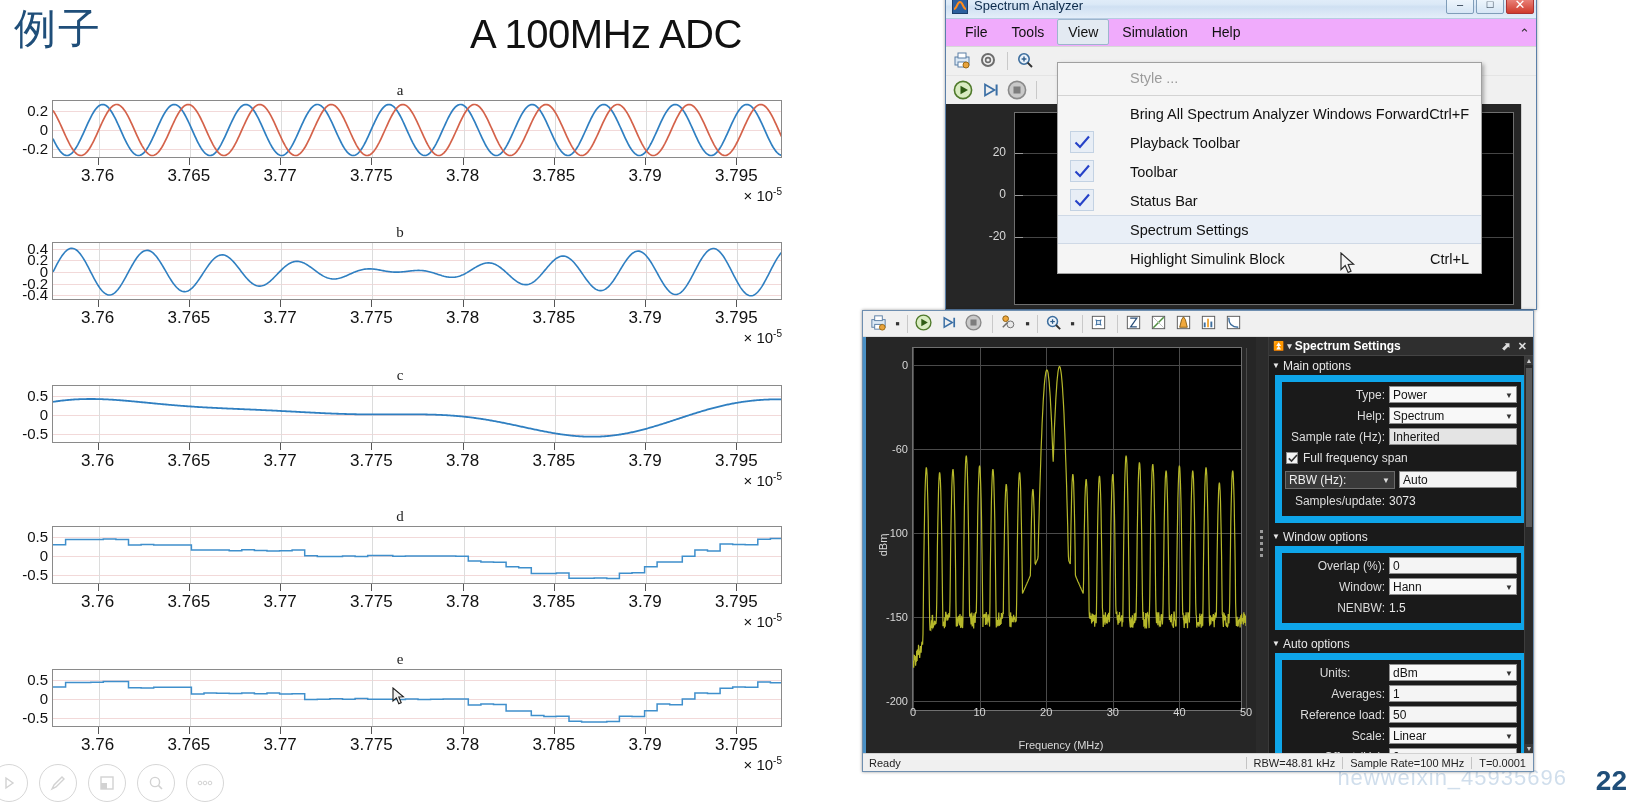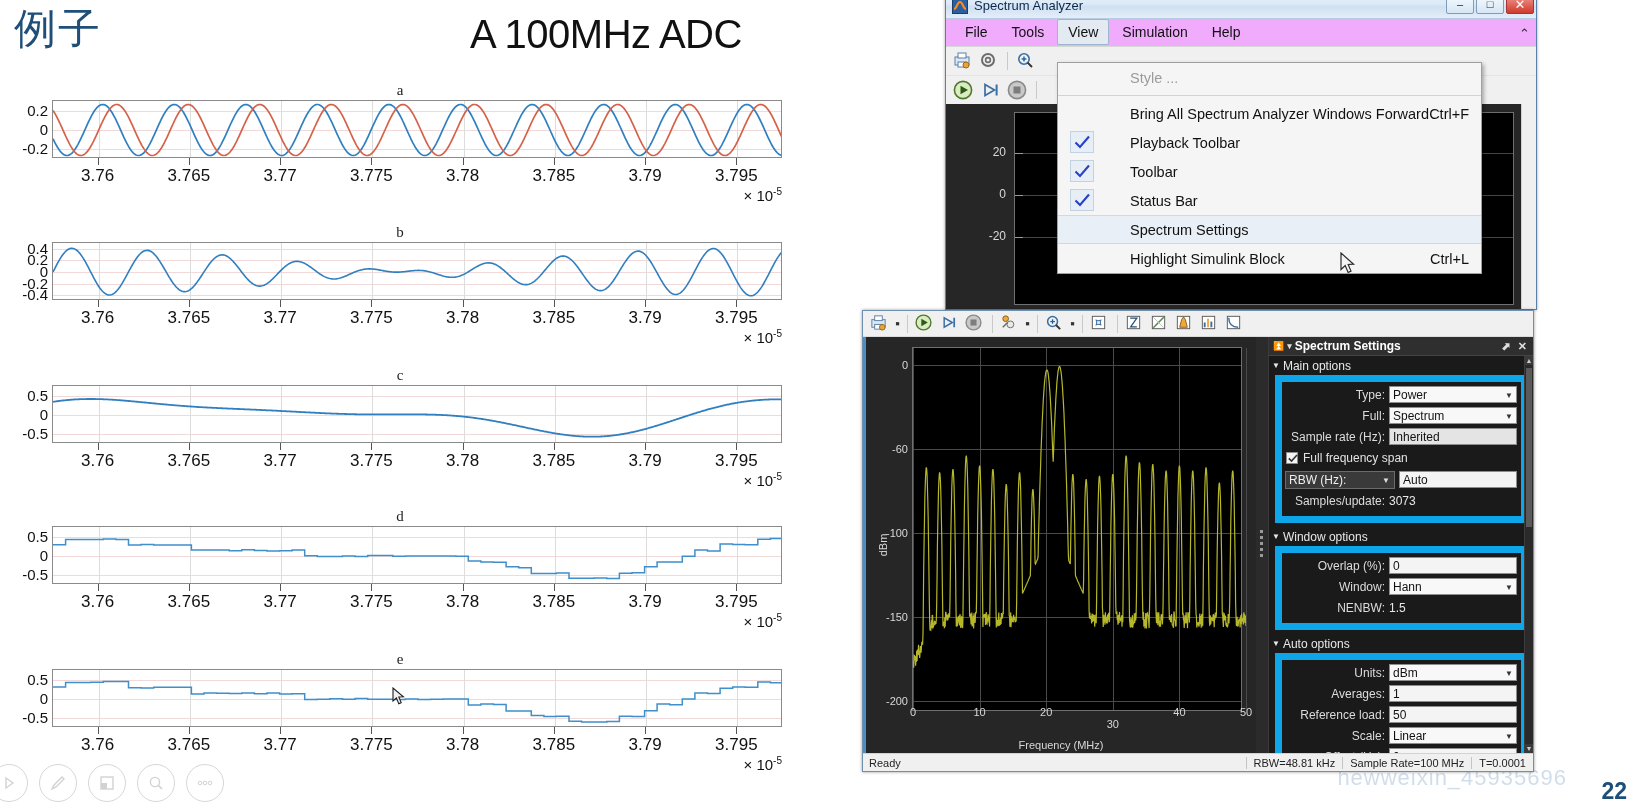--- a/index.html
+++ b/index.html
@@ -59,22 +59,22 @@
   
   #slide-controls { position:absolute; left:0; bottom:4px; width:240px; height:44px; }
   .ctl-circle {
     position:absolute; width:38px; height:38px; border-radius:50%;
     border:1.6px solid #d7d7d7; top:3px;
   }
   .ctl-circle svg { position:absolute; left:50%; top:50%; transform:translate(-50%,-50%); }
 
   
   #page-num {
-    position:absolute; right:10px; bottom:4px;
-    font-size:23px; font-weight:bold; color:#1F4E79;
+    position:absolute; right:10px; bottom:12px;
+    font-size:28px; font-weight:bold; color:#1F4E79;
   }
   #watermark {
     position:absolute; right:70px; bottom:18px;
     font-size:22px; color:rgba(120,160,200,0.35);
     font-family:"Liberation Sans", sans-serif; letter-spacing:1px;
     pointer-events:none;
   }
 
   
   .cursor-arrow { position:absolute; width:14px; height:20px; }
@@ -854,21 +854,21 @@
           <div class="w2-yt" style="top: 27.8095px;">0</div>
           <div class="w2-yt" style="top: 111.857px;">-60</div>
           <div class="w2-yt" style="top: 195.905px;">-100</div>
           <div class="w2-yt" style="top: 279.952px;">-150</div>
           <div class="w2-yt" style="top: 364px;">-200</div>
         </div>
       <div id="w2-xticks">
           <div class="w2-xt" style="left: 47px; top: 369px;">0</div>
           <div class="w2-xt" style="left: 113.6px; top: 369px;">10</div>
           <div class="w2-xt" style="left: 180.2px; top: 369px;">20</div>
-          <div class="w2-xt" style="left: 246.8px; top: 369px; margin-top: 12px;">30</div>
+          <div class="w2-xt" style="left: 246.8px; top: 369px;">30</div>
           <div class="w2-xt" style="left: 313.4px; top: 369px;">40</div>
           <div class="w2-xt" style="left: 380px; top: 369px;">50</div>
         </div>
       <div id="w2-xlabel">Frequency (MHz)</div>
     </div>
 
     <div id="w2-splitter">
       <div class="dots">
         <i></i>
           <i></i>
@@ -892,21 +892,21 @@
           </div>
           <div class="sec-box">
             <div class="frow">
               <div class="flabel" style="width: 104px;">Type:</div>
               <div class="fselect">
                 <span>Power</span>
                 <span class="arw">▼</span>
               </div>
             </div>
             <div class="frow">
-              <div class="flabel" style="width: 104px;">Full:</div>
+              <div class="flabel" style="width: 104px;">Help:</div>
               <div class="fselect">
                 <span>Spectrum</span>
                 <span class="arw">▼</span>
               </div>
             </div>
             <div class="frow">
               <div class="flabel" style="width: 104px;">Sample rate (Hz):</div>
               <div class="finput readonly">
                 <span>Inherited</span>
               </div>
@@ -955,21 +955,21 @@
               <div class="flabel" style="width: 104px;">NENBW:</div>
               <div class="fval-plain">1.5</div>
             </div>
           </div>
           <div class="sec-title">
             <span class="caret">▼</span>
             <span>Auto options</span>
           </div>
           <div class="sec-box">
             <div class="frow">
-              <div class="flabel" style="width: 104px;">Units:</div>
+              <div class="flabel" style="width: 104px; text-align: center;">Units:</div>
               <div class="fselect">
                 <span>dBm</span>
                 <span class="arw">▼</span>
               </div>
             </div>
             <div class="frow">
               <div class="flabel" style="width: 104px;">Averages:</div>
               <div class="finput">
                 <span>1</span>
               </div>

